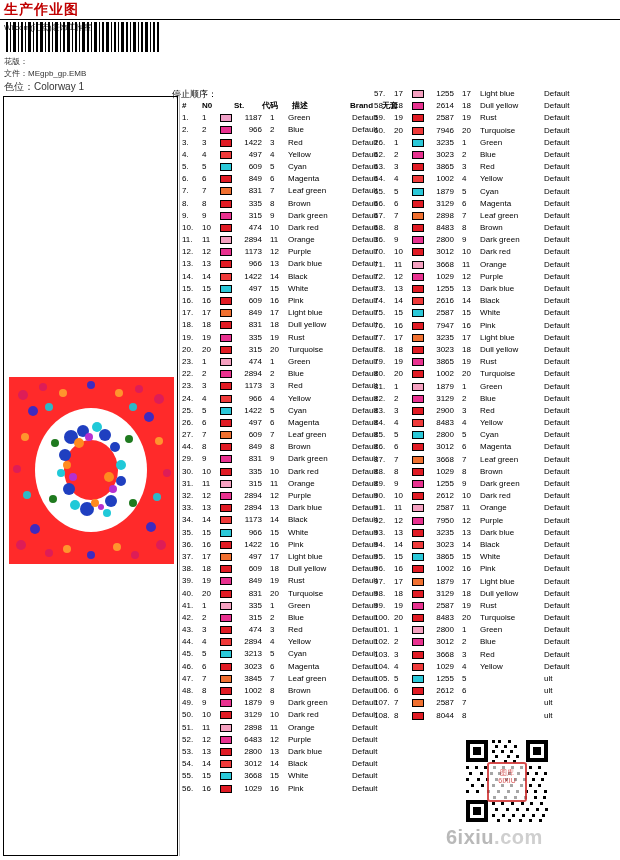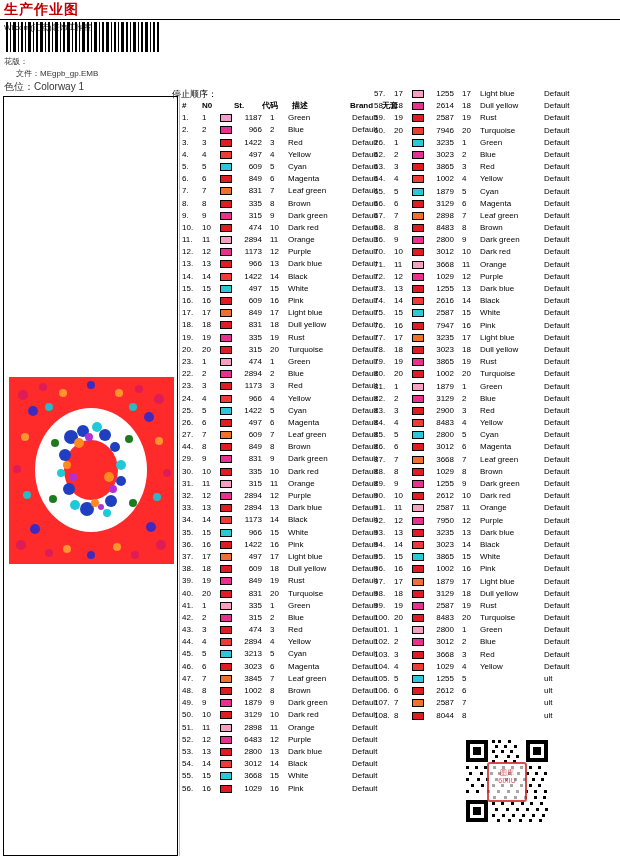--- a/index.html
+++ b/index.html
@@ -24,21 +24,21 @@
   .hdr-line {
     position:absolute; left:0; top:19px; width:620px; height:1px; background:#000;
   }
   .hdr-left { position:absolute; left:4px; top:22px; width:160px; }
   .hdr-left .row { font-size:8px; color:#333; margin-bottom:2px; line-height:11px; }
   .barcode {
     position:absolute; left:4px; top:22px; width:160px; height:32px;
   }
   .barcode svg { display:block; }
   .meta-ver { position:absolute; left:4px; top:56px; font-size:8px; color:#333; }
-  .meta-file { position:absolute; left:16px; top:68px; font-size:8px; color:#333; }
+  .meta-file { position:absolute; left:4px; top:68px; font-size:8px; color:#333; }
   .meta-color { position:absolute; left:4px; top:80px; font-size:10px; color:#333; }
 
   .hdr-right { position:absolute; left:506px; top:4px; font-size:8px; color:#222; line-height:12.5px; }
   .hdr-right div { white-space:nowrap; }
 
   
   .design-frame {
     position:absolute; left:3px; top:96px; width:175px; height:760px;
     border:1px solid #000; background:#fff;
   }
@@ -1342,14 +1342,17 @@
         <rect x="33" y="81" width="3" height="3"></rect>
           <rect x="44" y="81" width="3" height="3"></rect>
           <rect x="55" y="81" width="3" height="3"></rect>
         <rect x="65" y="81" width="3" height="3"></rect>
           <rect x="75" y="81" width="3" height="3"></rect>
       </g>
     </svg>
   </div>
   <div class="qr-seal">图库<br>6IXIU</div>
 
+  <div class="wm">
+    <span>6ixiu</span><span class="dot">.com</span>
+  </div>
 
 </div>
 
 </body></html>

